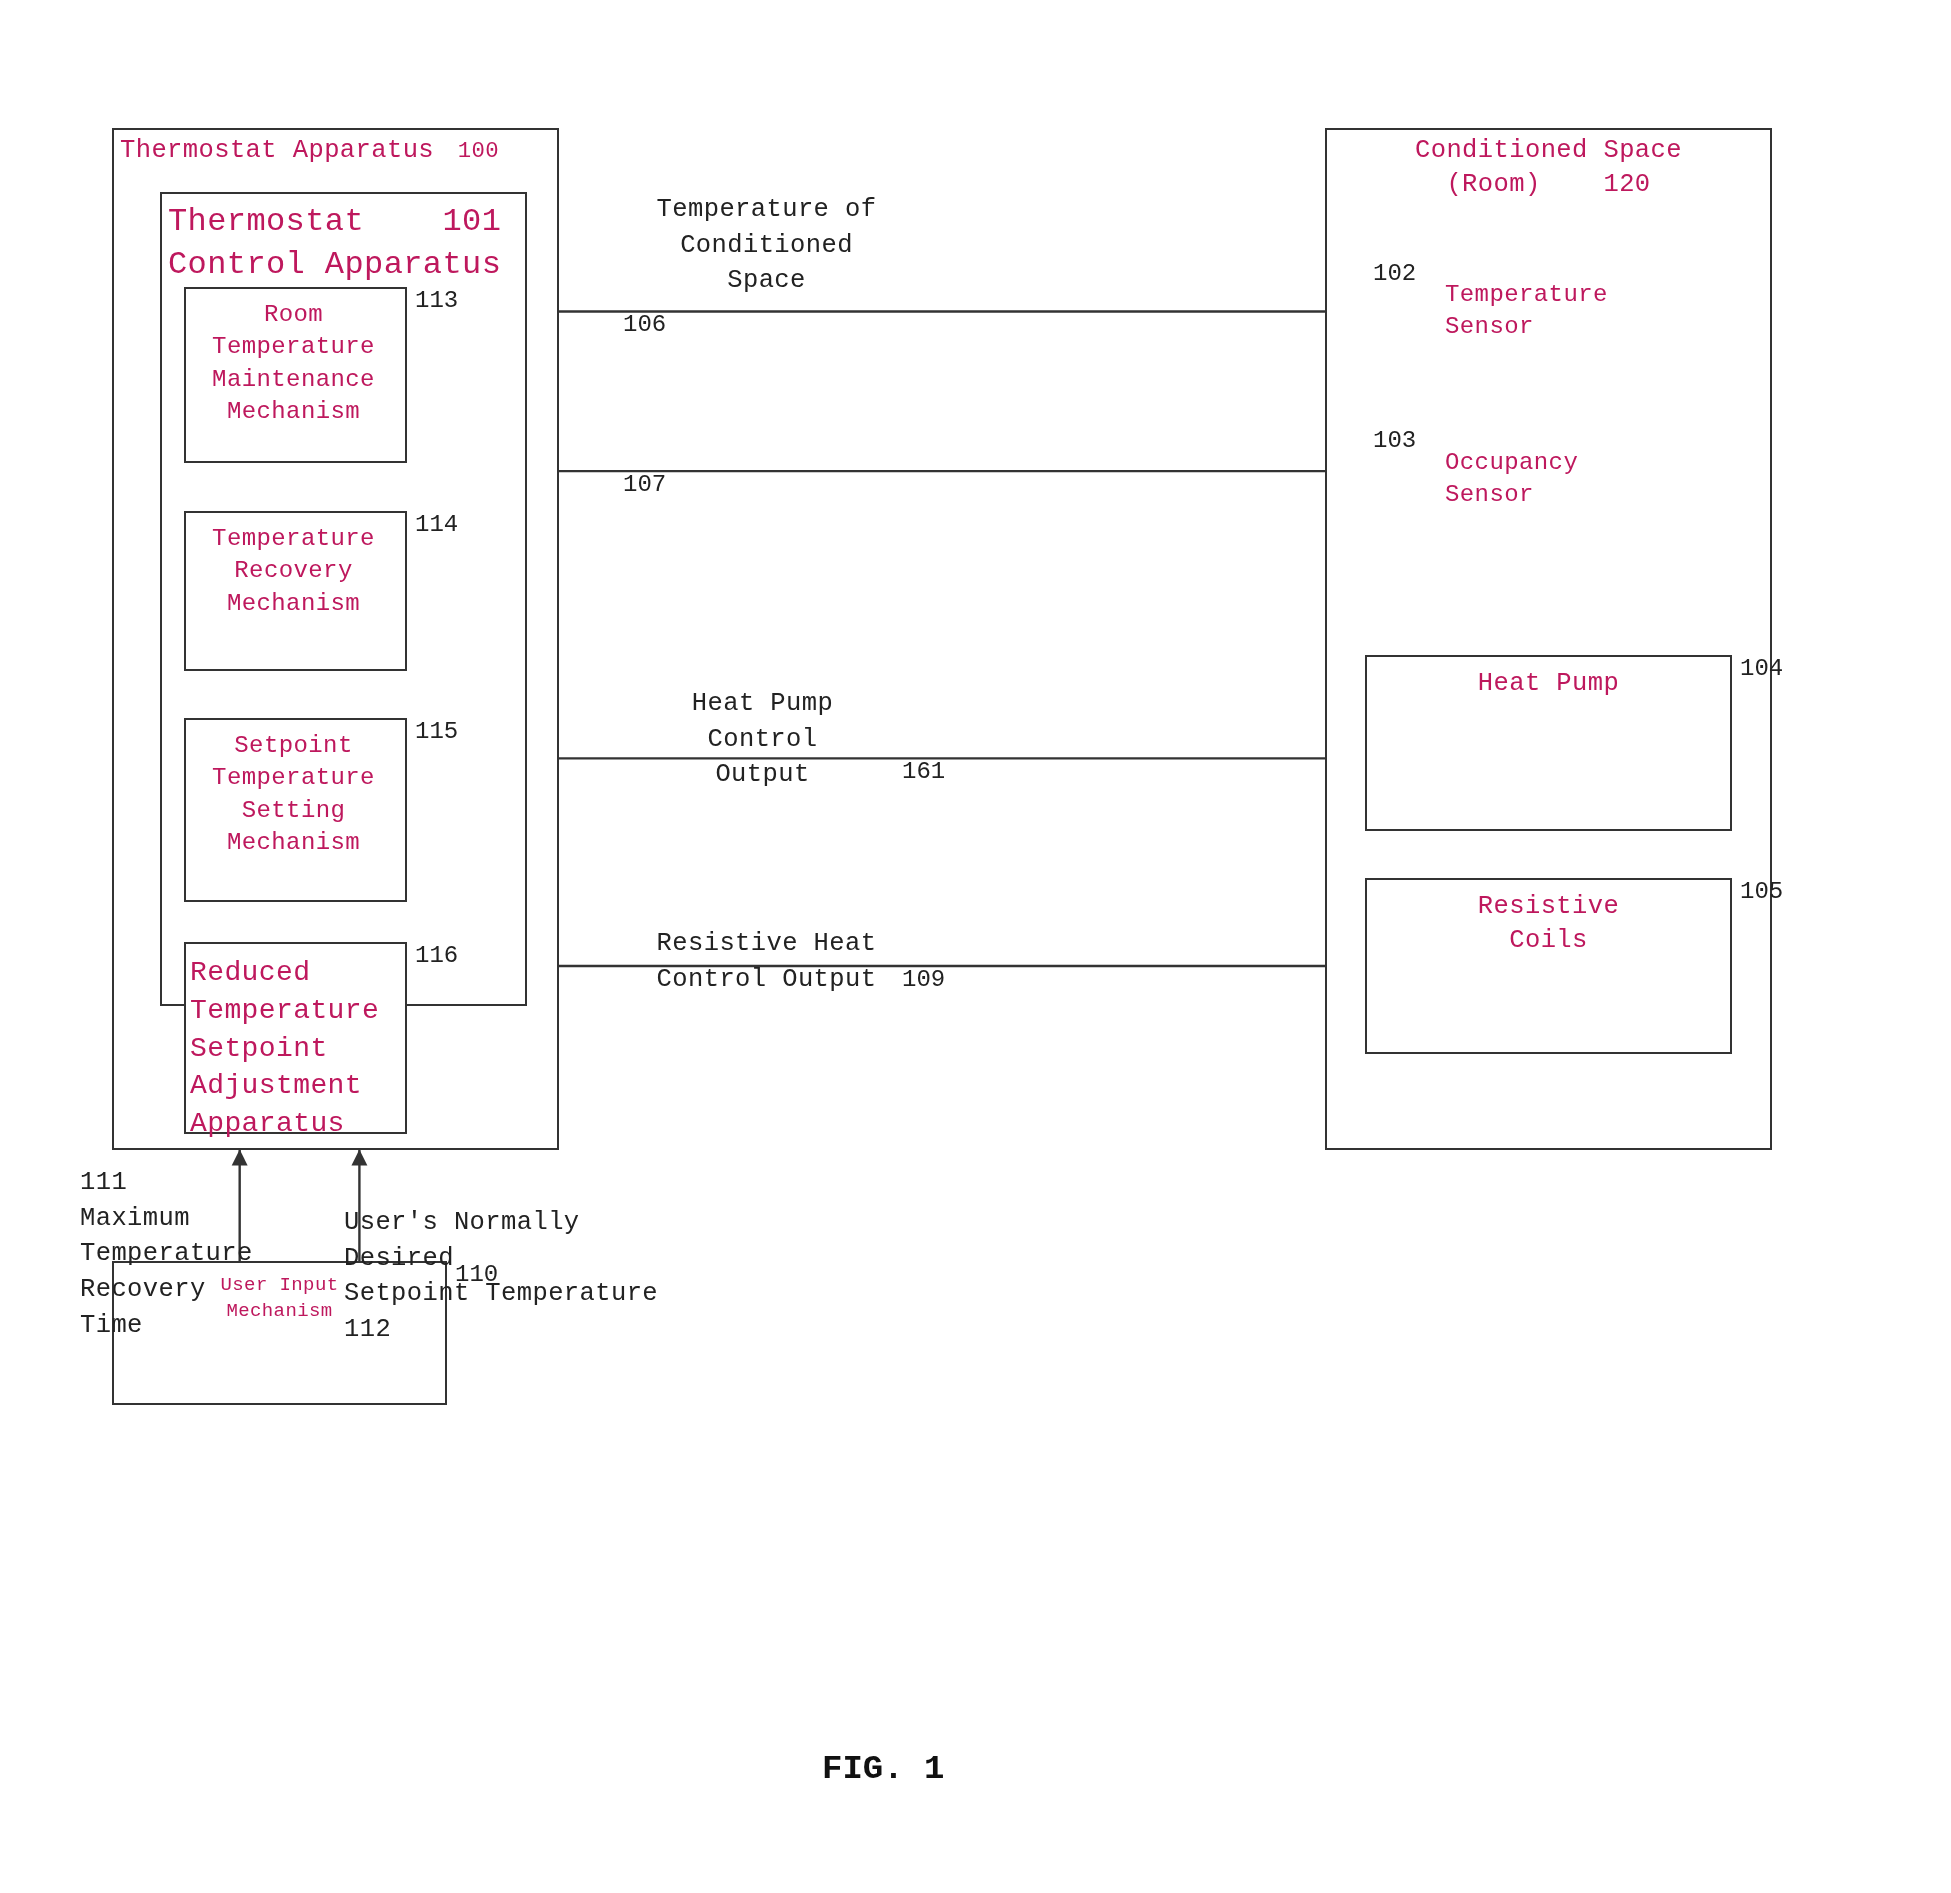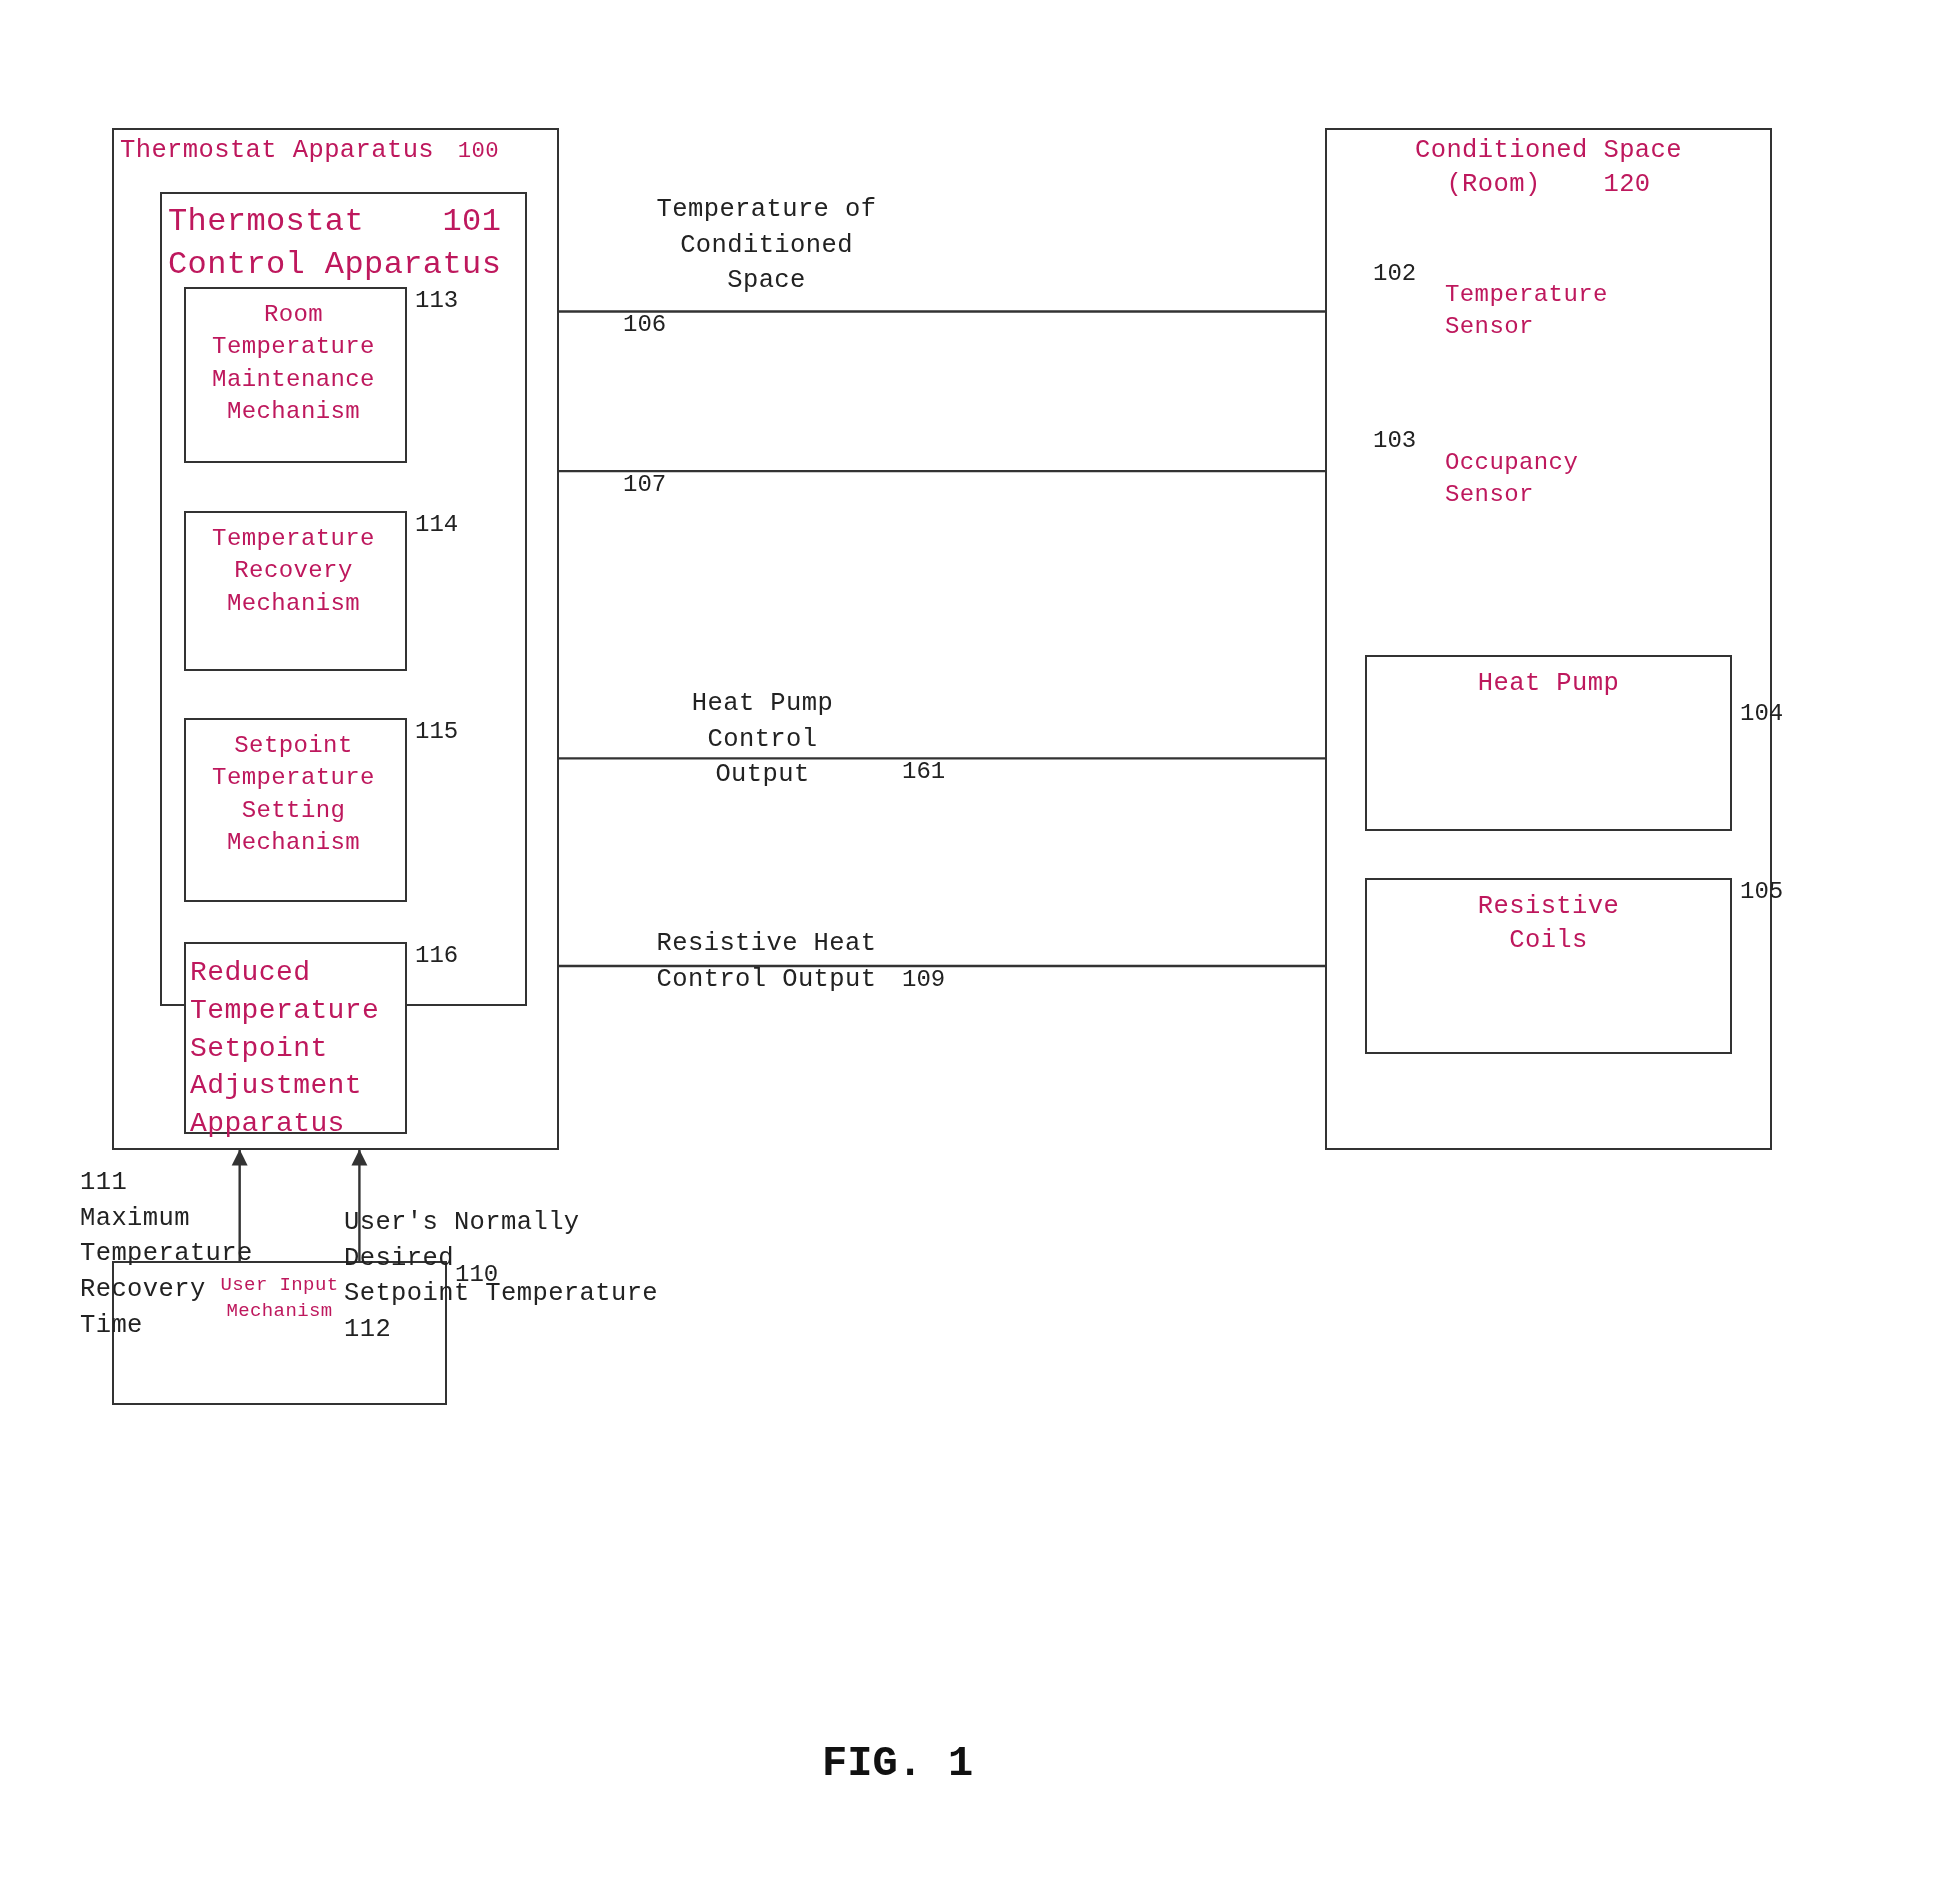--- a/index.html
+++ b/index.html
@@ -228,21 +228,21 @@
       font-size: 25.5px;
       color: #222;
       line-height: 1.4;
       letter-spacing: 0.4px;
       text-align: center;
     }
 
     
     .fig-label {
       position: absolute;
-      font-size: 42px;
+      font-size: 34px;
       font-weight: bold;
       color: #111;
       font-family: 'Courier New', Courier, monospace;
       text-align: right;
     }
 
   </style>
 </head>
 <body>
 
@@ -347,21 +347,21 @@
   <div class="box-label label-occupancy-sensor" style="font-size:24px;">
     <span>Occupancy<br>Sensor</span>
   </div>
 
   <div class="ref-num" style="top:363px; left:1309px;">103</div>
 
   <div class="box-label label-heat-pump" style="font-size:25.5px; text-align:center;">
     <span>Heat Pump</span>
   </div>
 
-  <div class="ref-num" style="top:591px; left:1676px;margin-top:45px;">104</div>
+  <div class="ref-num" style="top:591px; left:1676px;">104</div>
 
   <div class="box-label label-resistive-coils" style="font-size:25.5px; text-align:center;">
     <span>Resistive<br>Coils</span>
   </div>
 
   <div class="ref-num" style="top:814px; left:1676px;">105</div>
 
   <div class="arrow-label" style="top:128px; left:559px; width:287px;">
     <span>Temperature of<br>Conditioned<br>Space</span>
   </div>

